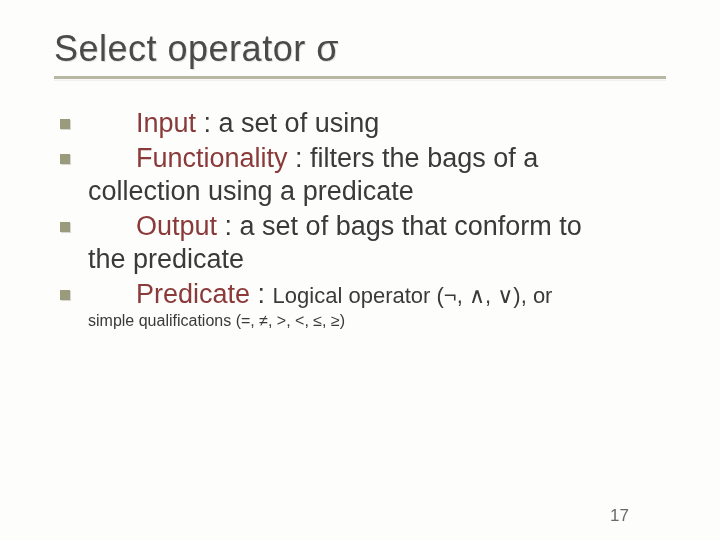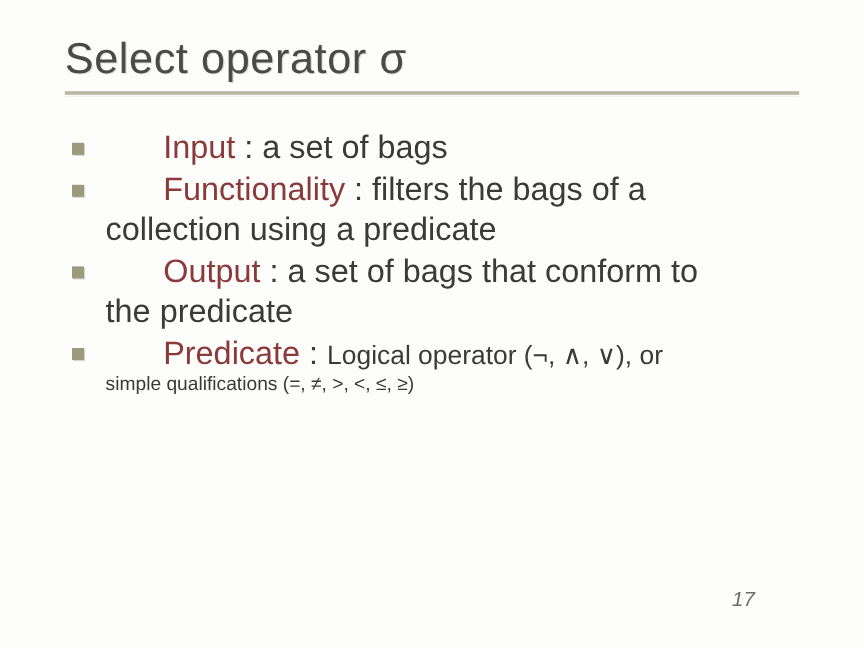--- a/index.html
+++ b/index.html
@@ -66,42 +66,41 @@
   }
   .continuation {
     padding-left: 28px;
     font-size: 16px;
     margin-top: -2px;
     line-height: 1.25;
   }
   .pagenum {
     position: absolute;
     right: 30px;
-    bottom: 30px;
+    bottom: 14px;
     font-size: 17px;
     color: #6a6a6a;
-    font-style: italic;
   }
 </style>
 </head>
 <body>
 
 <div class="slide">
 
   <h1 class="title">
     <span>Select operator </span><span>σ</span>
   </h1>
 
   <hr class="rule">
 
   <div class="body">
 
     <div class="item">
       <span class="bullet"></span>
-      <span class="label">Input</span><span> : </span><span>a set of bags</span>
+      <span class="label">Input</span><span> : </span><span>a set of using</span>
     </div>
 
     <div class="item">
       <span class="bullet"></span>
       <span class="label">Functionality</span><span> : </span><span>filters the bags of a collection using a predicate</span>
     </div>
 
     <div class="item">
       <span class="bullet"></span>
       <span class="label">Output</span><span> : </span><span>a set of bags that conform to the predicate</span>

